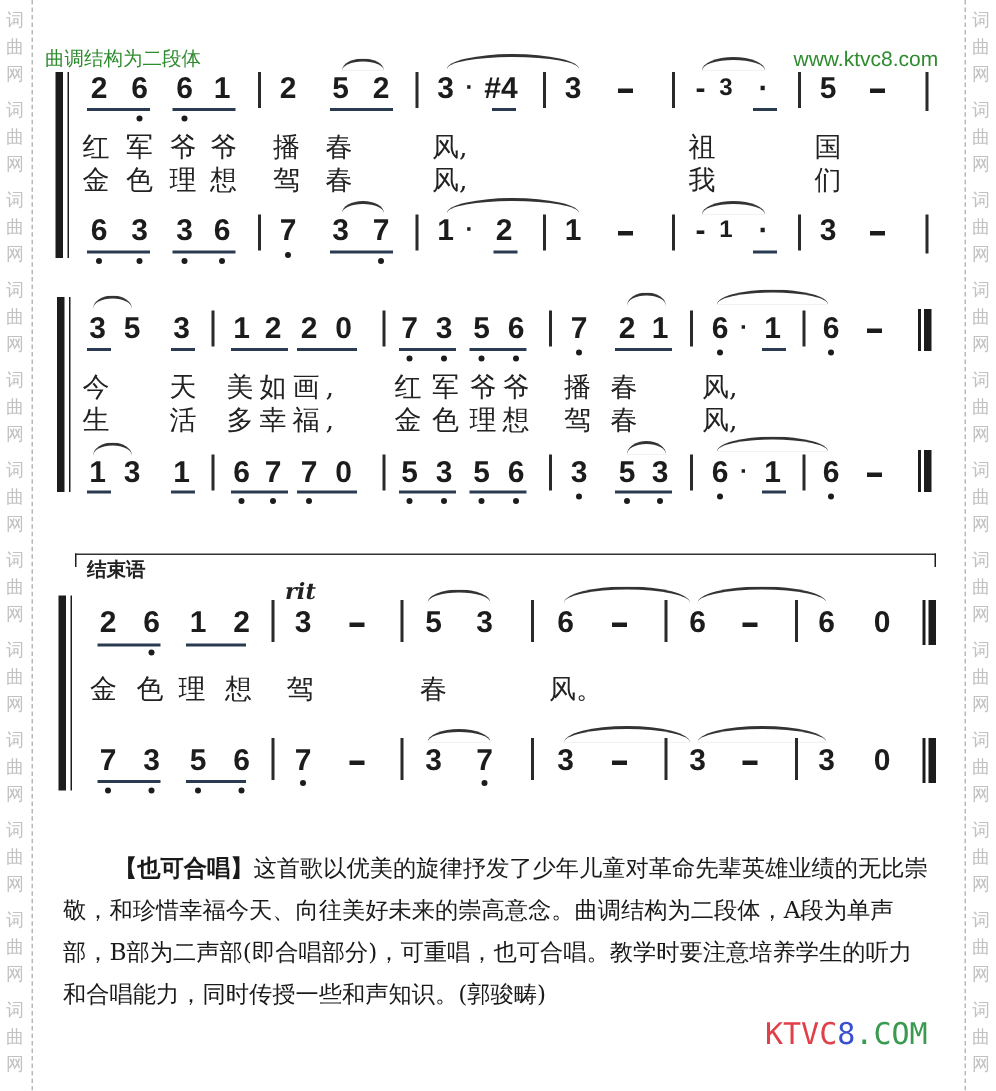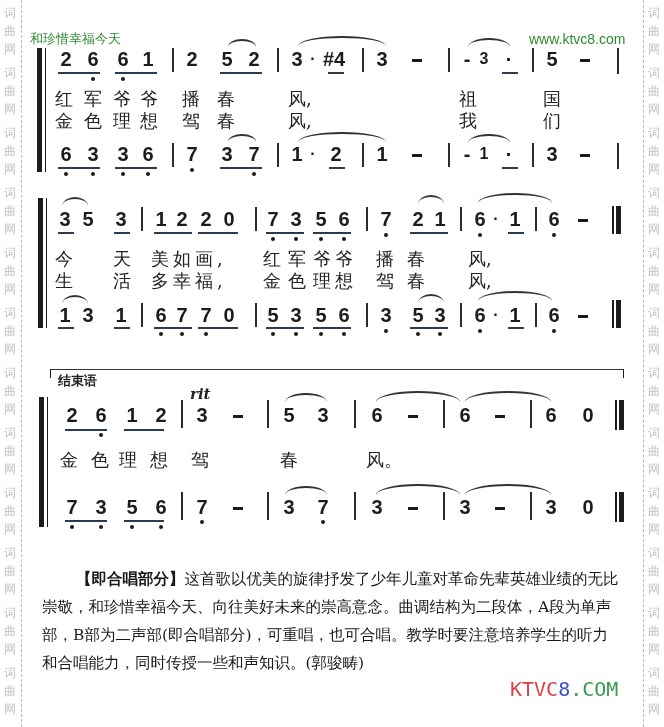--- a/index.html
+++ b/index.html
@@ -102,21 +102,21 @@
     <div class="wm-char" style="top: 606px;">词</div>
     <div class="wm-char" style="top: 624px;">曲</div>
     <div class="wm-char" style="top: 642px;">网</div>
     <div class="wm-char" style="top: 666px;">词</div>
     <div class="wm-char" style="top: 684px;">曲</div>
     <div class="wm-char" style="top: 702px;">网</div>
     <div class="wm-char" style="top: 726px;">词</div>
   </div>
 <div class="wm-line" style="left:643px;"></div>
 
-<div class="site-link" style="left:30px;top:30px;">和珍惜幸福今天</div>
+<div class="site-link" style="left:30px;top:30px;">曲调结构为二段体</div>
 <div class="site-link" style="left:529px;top:31px;font-size:14px;">www.ktvc8.com</div>
 
 <div>
   <div class="brace" style="left:37px;top:48px;height:124px;"></div>
   <div class="brace-thin" style="left:45px;top:48px;height:124px;"></div>
 
   <div class="n" style="left:58px;top:48px;">2</div>
   <div class="n" style="left:85px;top:48px;">6</div>
   <div class="dot" style="left:91px;top:77px;"></div>
   <div class="n" style="left:115px;top:48px;">6</div>
@@ -405,18 +405,18 @@
   <div class="n" style="left:457px;top:496px;">3</div>
   <div class="dash" style="left:495px;top:507px;"></div>
   <div class="bar" style="left:530px;top:492px;height:28px;"></div>
   <div class="n" style="left:543px;top:496px;">3</div>
   <div class="n" style="left:580px;top:496px;">0</div>
   <div class="dbar-thin" style="left:615px;top:492px;height:30px;"></div>
   <div class="dbar-thick" style="left:619px;top:492px;height:30px;"></div>
 </div>
 
 <div class="para">
-  <span style="display:inline-block;width:34px;"></span><span>【即合唱部分】</span><span style="font-weight:normal;">这首歌以优美的旋律抒发了少年儿童对革命先辈英雄业绩的无比崇敬，和珍惜幸福今天、向往美好未来的崇高意念。曲调结构为二段体，A段为单声部，B部为二声部(即合唱部分)，可重唱，也可合唱。教学时要注意培养学生的听力和合唱能力，同时传授一些和声知识。(郭骏畴)</span>
+  <span style="display:inline-block;width:34px;"></span><span>【也可合唱】</span><span style="font-weight:normal;">这首歌以优美的旋律抒发了少年儿童对革命先辈英雄业绩的无比崇敬，和珍惜幸福今天、向往美好未来的崇高意念。曲调结构为二段体，A段为单声部，B部为二声部(即合唱部分)，可重唱，也可合唱。教学时要注意培养学生的听力和合唱能力，同时传授一些和声知识。(郭骏畴)</span>
 </div>
 
 <div class="logo">
   <span style="color:#e0404a;">KTVC</span><span style="color:#3a4fd0;">8</span><span style="color:#3a9a50;">.COM</span>
 </div>
 
 </body></html>

